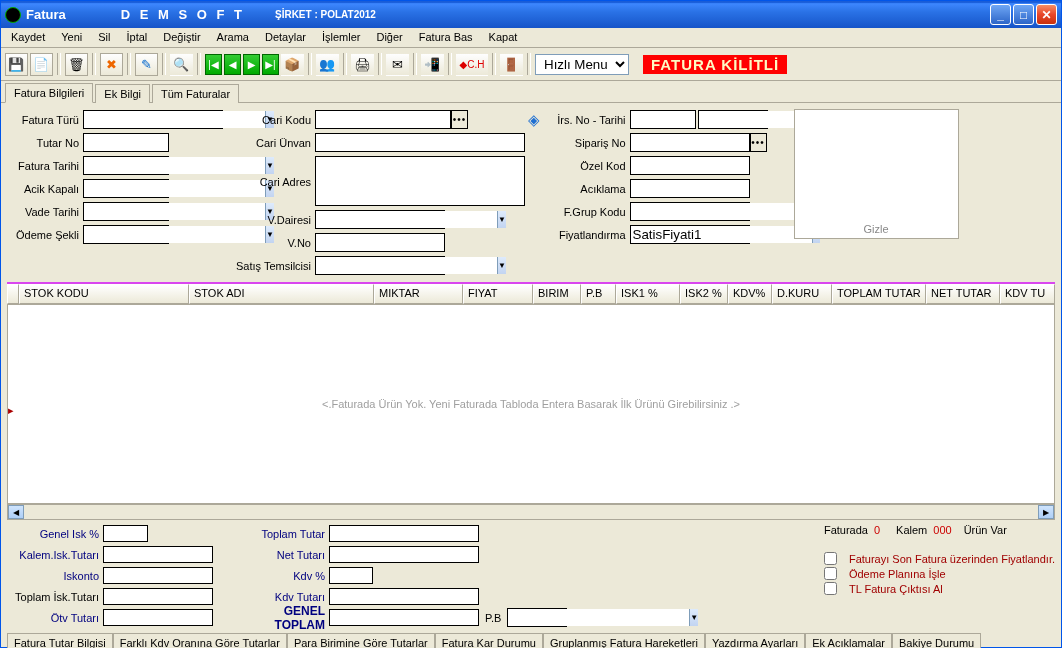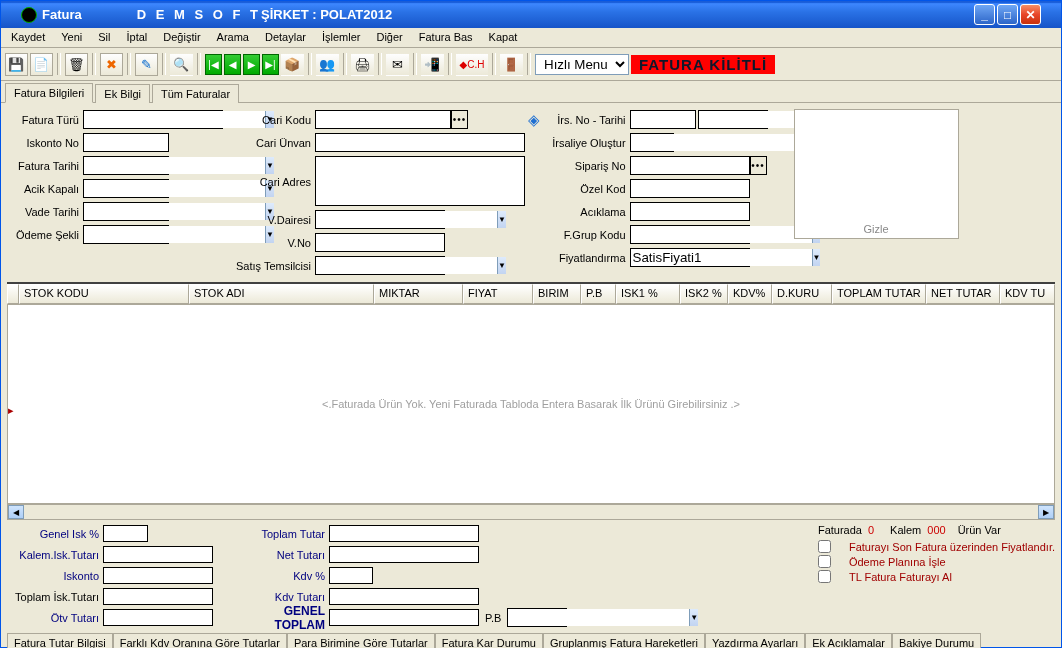--- a/index.html
+++ b/index.html
@@ -1,38 +1,38 @@
 <!DOCTYPE html>
 <html><head>
 <meta charset="utf-8">
 <style>
 * { box-sizing: border-box; margin: 0; padding: 0; }
 body { font-family: Tahoma, sans-serif; font-size: 11px; background: #ece9d8; overflow: hidden; }
 
 .window { width: 1062px; height: 648px; border: 1px solid #0055ea; background: #ece9d8; }
 
-.titlebar { height: 27px; background: linear-gradient(#1b5dd7,#165bd8,#3d87ff 10%,#2a72e6 40%,#1654c8); display:flex; align-items:center; padding:0 20px; color:#fff; font-weight:bold; }
+.titlebar { height: 27px; background: linear-gradient(#1b5dd7,#165bd8,#3d87ff 10%,#2a72e6 40%,#1654c8); display:flex; align-items:center; padding:0 4px; color:#fff; font-weight:bold; }
 .titlebar .icon { width:16px; height:16px; background:#000; border-radius:50%; border:1px solid #0a0; margin-right:5px; }
 .titlebar .t-main { font-size:13px; }
 .titlebar .t-soft { font-size:13px; letter-spacing:3px; margin-left:55px; }
-.titlebar .t-firma { font-size:13px; }
+.titlebar .t-firma { font-size:10px; margin-left:30px; }
 .titlebar .spacer { flex:1; }
 .tbtn { width:21px; height:21px; background:linear-gradient(#6fa7f5,#2c65c8); border:1px solid #fff; border-radius:3px; margin-left:2px; color:#fff; display:flex; align-items:center; justify-content:center; cursor:pointer; font-size:12px; }
 .tbtn.close { background:linear-gradient(#f58e64,#e8462a,#c9310c); }
 
 .menubar { height:20px; background:#ece9d8; border-bottom:1px solid #aca899; display:flex; padding:0 2px; }
 .menubar span { padding:3px 8px; cursor:pointer; }
 
 .toolbar { height:33px; background:#ece9d8; border-bottom:1px solid #aca899; display:flex; align-items:center; padding:2px 4px; gap:2px; }
 .tico { width:23px; height:23px; border:1px solid #aca899; background:linear-gradient(#fefefe,#ece9d8); display:flex; align-items:center; justify-content:center; cursor:pointer; font-size:13px; }
 .tico.nob { border:1px solid transparent; }
 .tsep { width:4px; height:22px; border-left:1px solid #aca899; border-right:1px solid #fff; margin:0 2px; }
 .navbtn { width:17px; height:21px; background:linear-gradient(#3c3,#0a0); border:1px solid #060; display:flex; align-items:center; justify-content:center; color:#fff; cursor:pointer; font-size:10px; }
 .hizli { height:21px; border:1px solid #7f9db9; background:#fff; padding:0 4px; }
-.lockbanner { background:#f00; color:#0f172a; font-weight:bold; font-size:15px; padding:1px 8px; margin-left:0; letter-spacing:1px; }
+.lockbanner { background:#f00; color:#fef9c3; font-weight:bold; font-size:15px; padding:1px 8px; margin-left:12px; letter-spacing:1px; }
 
 .tabstrip { height:22px; display:flex; align-items:flex-end; padding-left:4px; border-bottom:1px solid #aca899; }
 .tab { border:1px solid #aca899; border-bottom:none; padding:3px 8px; background:#ece9d8; margin-right:2px; cursor:pointer; position:relative; top:1px; }
 .tab.active { background:#ece9d8; border-bottom:1px solid #ece9d8; }
 
 .form-area { display:flex; padding:6px; gap:6px; }
 .col { display:flex; flex-direction:column; gap:2px; }
 .row { display:flex; align-items:center; height:21px; }
 .lbl { text-align:right; padding-right:4px; color:#000; }
 .c1 .lbl { width:76px; }
@@ -40,39 +40,39 @@
 .c3 .lbl { width:84px; }
 .txt { height:19px; border:1px solid #000; background:#fff; padding:0 2px; }
 .cmb { height:19px; border:1px solid #000; background:#fff; display:flex; }
 .cmb input { border:none; flex:1; padding:0 2px; outline:none; }
 .cmb .dd { width:15px; background:linear-gradient(#deebfc,#c2d4f1); border-left:1px solid #7f9db9; display:flex; align-items:center; justify-content:center; font-size:8px; cursor:pointer; }
 .elips { width:17px; height:19px; border:1px solid #000; background:#ece9d8; font-size:10px; display:flex; align-items:center; justify-content:center; cursor:pointer; letter-spacing:1px; }
 .info-ic { color:#1e6fd2; font-size:15px; margin-left:60px; }
 
 .img-panel { width:165px; height:130px; border:1px solid #aca899; background:#fff; display:flex; align-items:flex-end; justify-content:center; color:#888; font-size:11px; padding-bottom:3px; cursor:pointer; margin-left:20px; }
 
-.grid-wrap { border-top:2px solid #404040; margin:0 6px; }
+.grid-wrap { border-top:2px solid #d946ef; margin:0 6px; }
 .grid-head { display:flex; background:#ece9d8; height:20px; }
 .gh { border:1px solid #aca899; border-top:1px solid #fff; border-left:1px solid #fff; padding:2px 4px; background:linear-gradient(#fff,#ece9d8); overflow:hidden; white-space:nowrap; }
 .gh.row-ind { width:12px; padding:0; }
 .grid-body { height:200px; background:#fff; border:1px solid #aca899; display:flex; align-items:center; justify-content:center; color:#9f9f9f; position:relative; }
 .row-mark { position:absolute; left:0; top:50%; width:6px; height:10px; color:#a00; }
 .hsb { height:16px; background:#ece9d8; border:1px solid #aca899; display:flex; }
 .sb-btn { width:16px; height:14px; background:linear-gradient(#cfe4fc,#aecff7); border:1px solid #7f9db9; font-size:8px; display:flex; align-items:center; justify-content:center; cursor:pointer; }
 .sb-track { flex:1; }
 
 .bottom-area { padding:4px 6px; }
 .totals-row { display:flex; gap:20px; align-items:flex-start; }
 .totcol .row { height:19px; }
 .totcol .lbl { width:96px; text-align:right; color:#00007f; }
 .totcol .lbl.bk { color:#000; }
 .tot-in { height:17px; border:1px solid #000; background:#fff; }
 .summary-right { margin-left:auto; font-size:11px; }
-.summary-right .sline { display:flex; gap:6px; margin-bottom:4px; }
-.chk-row { display:flex; align-items:center; gap:18px; color:#a00000; margin:2px 0; }
+.summary-right .sline { display:flex; gap:6px; margin-bottom:16px; }
+.chk-row { display:flex; align-items:center; gap:12px; color:#a00000; margin:2px 0; }
 .chk-row input { width:13px; height:13px; }
 
 .bottom-tabs { display:flex; margin-top:6px; }
 .btab { border:1px solid #aca899; padding:3px 6px; background:#ece9d8; margin-right:0px; cursor:pointer; font-size:11px; }
 .btab.active { background:#ece9d8; border-bottom:1px solid #ece9d8; }
 .genel-toplam { color:#0000a0; font-weight:bold; font-size:12px; }
 </style>
 </head>
 <body>
 
@@ -147,21 +147,21 @@
 
     <div class="col c1">
       <div class="row">
           <span class="lbl">Fatura Türü</span>
         <div class="cmb" style="width:140px">
             <input style="">
             <span class="dd">▼</span>
           </div>
         </div>
       <div class="row">
-          <span class="lbl">Iskonto No</span>
+          <span class="lbl">Tutar No</span>
         <input class="txt" style="width: 86px;">
         </div>
       <div class="row">
           <span class="lbl">Fatura Tarihi</span>
         <div class="cmb" style="width:86px">
             <input style="">
             <span class="dd">▼</span>
           </div>
         </div>
       <div class="row">
@@ -220,27 +220,20 @@
             <span class="dd">▼</span>
           </div>
         </div>
     </div>
 
     <div class="col c3">
       <div class="row">
           <span class="lbl">İrs. No - Tarihi</span>
         <input class="txt" style="width: 66px;">
         <div class="cmb" style="width:70px;margin-left:2px">
-            <input style="">
-            <span class="dd">▼</span>
-          </div>
-        </div>
-      <div class="row">
-          <span class="lbl">İrsaliye Oluştur</span>
-        <div class="cmb" style="width:44px">
             <input style="">
             <span class="dd">▼</span>
           </div>
         </div>
       <div class="row">
           <span class="lbl">Sipariş No</span>
         <input class="txt" style="width: 120px;">
           <div class="elips">•••</div>
         </div>
       <div class="row">
@@ -362,21 +355,21 @@
         <label class="chk-row">
             <input type="checkbox" style="">
             <span>Faturayı Son Fatura üzerinden Fiyatlandır.</span>
           </label>
         <label class="chk-row">
             <input type="checkbox" style="">
             <span>Ödeme Planına İşle</span>
           </label>
         <label class="chk-row">
             <input type="checkbox" style="">
-            <span>TL Fatura Faturayı Al</span>
+            <span>TL Fatura Çıktısı Al</span>
           </label>
       </div>
     </div>
 
     <div class="bottom-tabs">
       <div class="btab active">Fatura Tutar Bilgisi</div>
       <div class="btab">Farklı Kdv Oranına Göre Tutarlar</div>
       <div class="btab">Para Birimine Göre Tutarlar</div>
       <div class="btab">Fatura Kar Durumu</div>
       <div class="btab">Gruplanmış Fatura Hareketleri</div>

